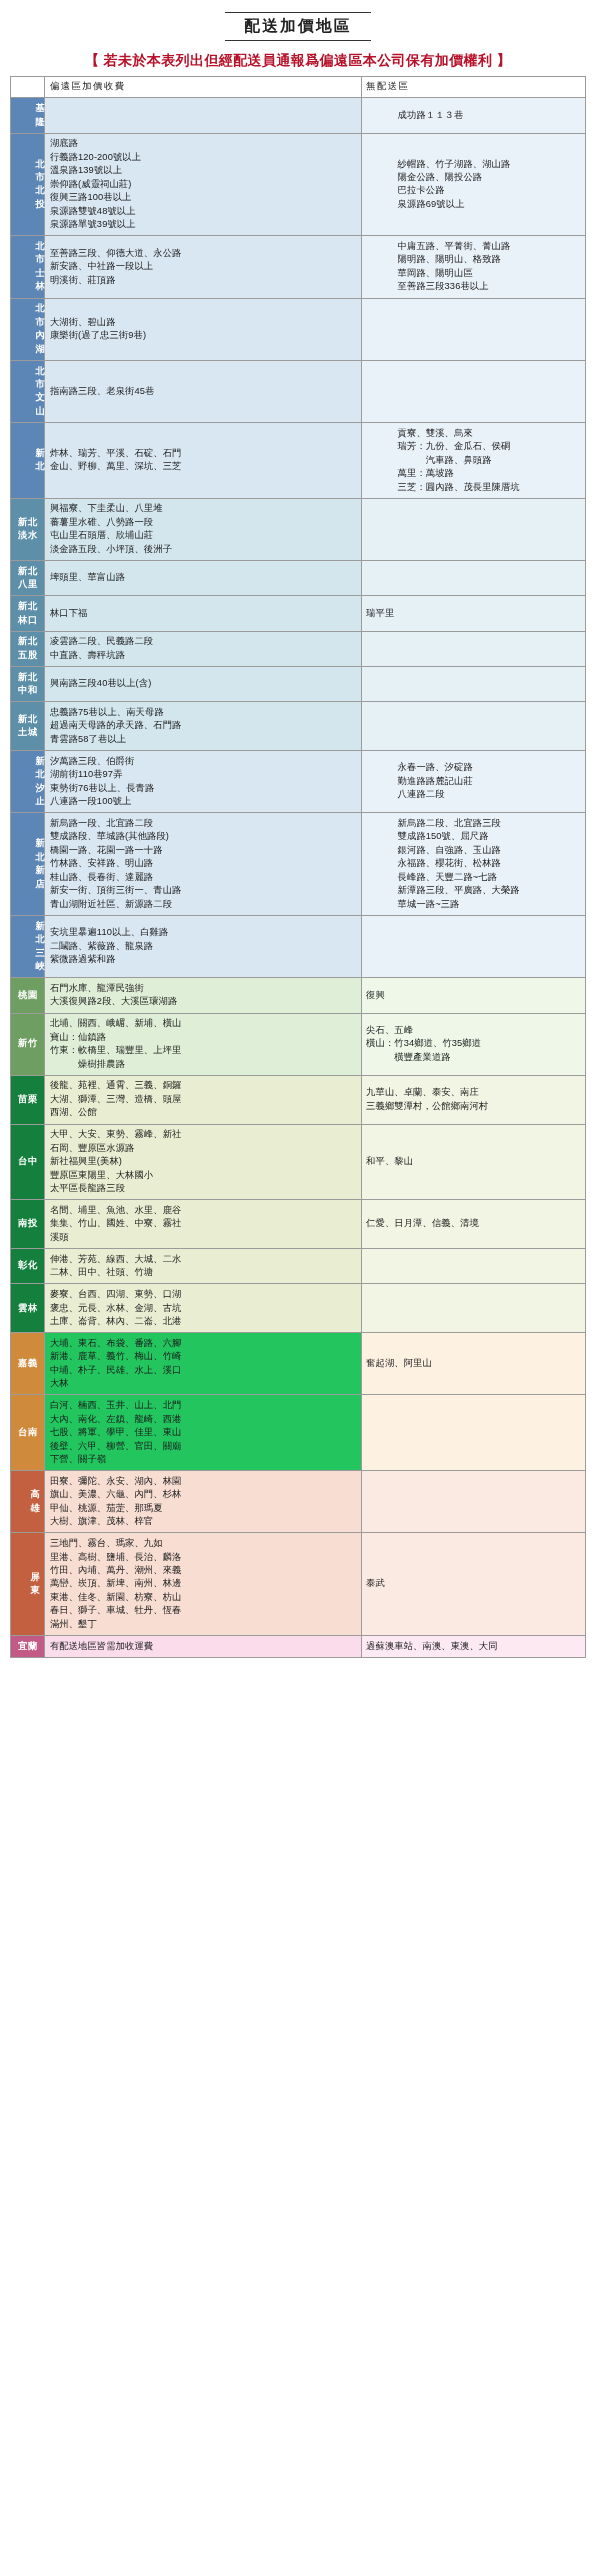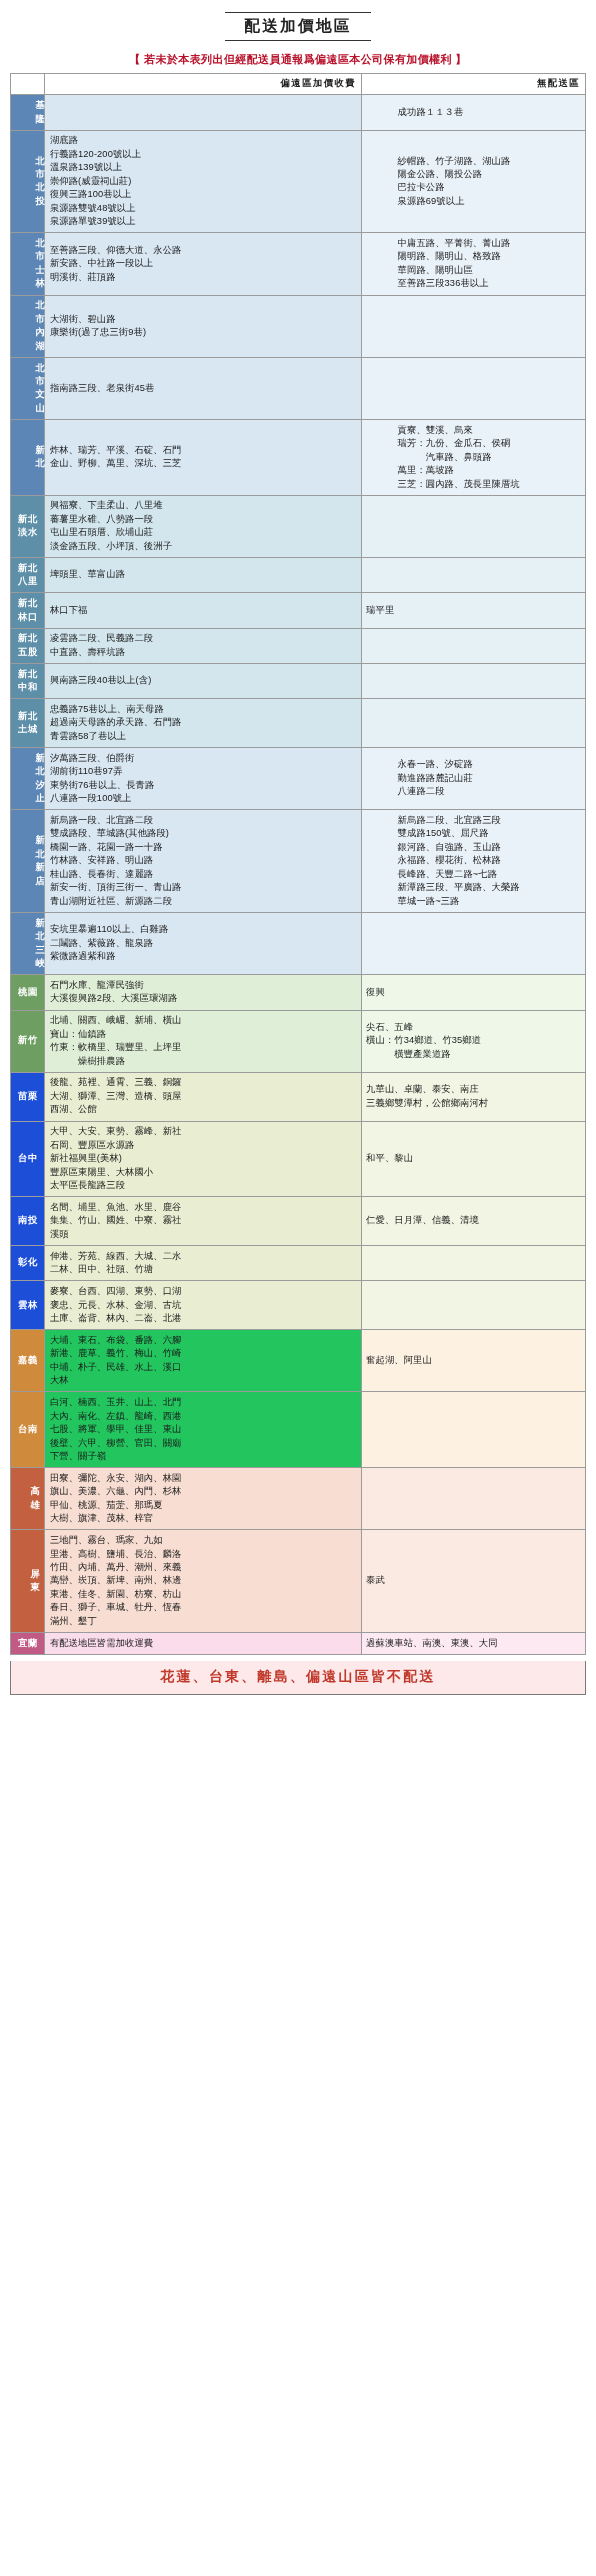--- a/index.html
+++ b/index.html
@@ -24,21 +24,21 @@
     font-size:15.7px;
     font-weight:bold;
     letter-spacing:2.2px;
     color:#222;
     border-bottom:1.5px solid #333;
     border-top:1.5px solid #333;
     padding:3px 19.4px;
   }
   .notice{
     text-align:center;
-    font-size:11px;
+    font-size:14px;
     font-weight:bold;
     color:#b8112a;
     padding:3px 0 6px 0;
     letter-spacing:0.4px;
   }
   
   table.grid{
     width:100%;
     border-collapse:collapse;
     table-layout:fixed;
@@ -49,23 +49,23 @@
     vertical-align:middle;
     padding:3.7px 4.5px;
     font-size:9.3px;
     line-height:1.45;
   }
   .col-label{width:34px;}
   .col-a{width:auto;}
   .col-b{width:224px;}
   thead td{
     background:#ffffff;
-    text-align:right;
+    text-align:left;
     font-size:12.7px;
-    font-weight:bold;
+    font-weight:normal;
     letter-spacing:1.5px;
     padding:5.2px 3px;
   }
   thead td.blank{background:#ffffff;}
   
   .rlabel{
     text-align:center;
     font-size:9.3px;
     font-weight:bold;
     color:#ffffff;
@@ -77,21 +77,21 @@
   
   .c-blue   .rlabel{background:#5b86b5;padding-left:24px;}
   .c-blue   td.area{background:#d9e7f3;}
   .c-blue   td.none{background:#eaf2f9;padding-left:36px;}
   .c-teal   .rlabel{background:#5e8fa8;}
   .c-teal   td.area{background:#d3e6ee;}
   .c-teal   td.none{background:#e6f1f6;}
   .c-green  .rlabel{background:#6f9e62;}
   .c-green  td.area{background:#dfeed6;}
   .c-green  td.none{background:#eef7e8;}
-  .c-olive  .rlabel{background:#1d4ed8;}
+  .c-olive  .rlabel{background:#15803d;}
   .c-olive  td.area{background:#e9eed2;}
   .c-olive  td.none{background:#f2f5e3;}
   .c-orange .rlabel{background:#d08a3c;}
   .c-orange td.area{background:#22c55e;}
   .c-orange td.none{background:#fdf1e2;}
   .c-red    .rlabel{background:#c2603f;padding-left:19px;}
   .c-red    td.area{background:#f7ddd2;}
   .c-red    td.none{background:#fbeae2;}
   .c-pink   .rlabel{background:#c25a86;}
   .c-pink   td.area{background:#fadcea;}
@@ -339,18 +339,15 @@
         <tr class="c-pink">
           <td class="rlabel">
             <span>宜蘭</span>
           </td>
           <td class="area">有配送地區皆需加收運費</td>
           <td class="none">過蘇澳車站、南澳、東澳、大同</td>
         </tr>
       </tbody>
   </table>
 
-  <div class="footer-wrap">
-    <div class="footer">花蓮、台東、離島、偏遠山區皆不配送</div>
-  </div>
 
 </div>
 
 
 </body></html>

